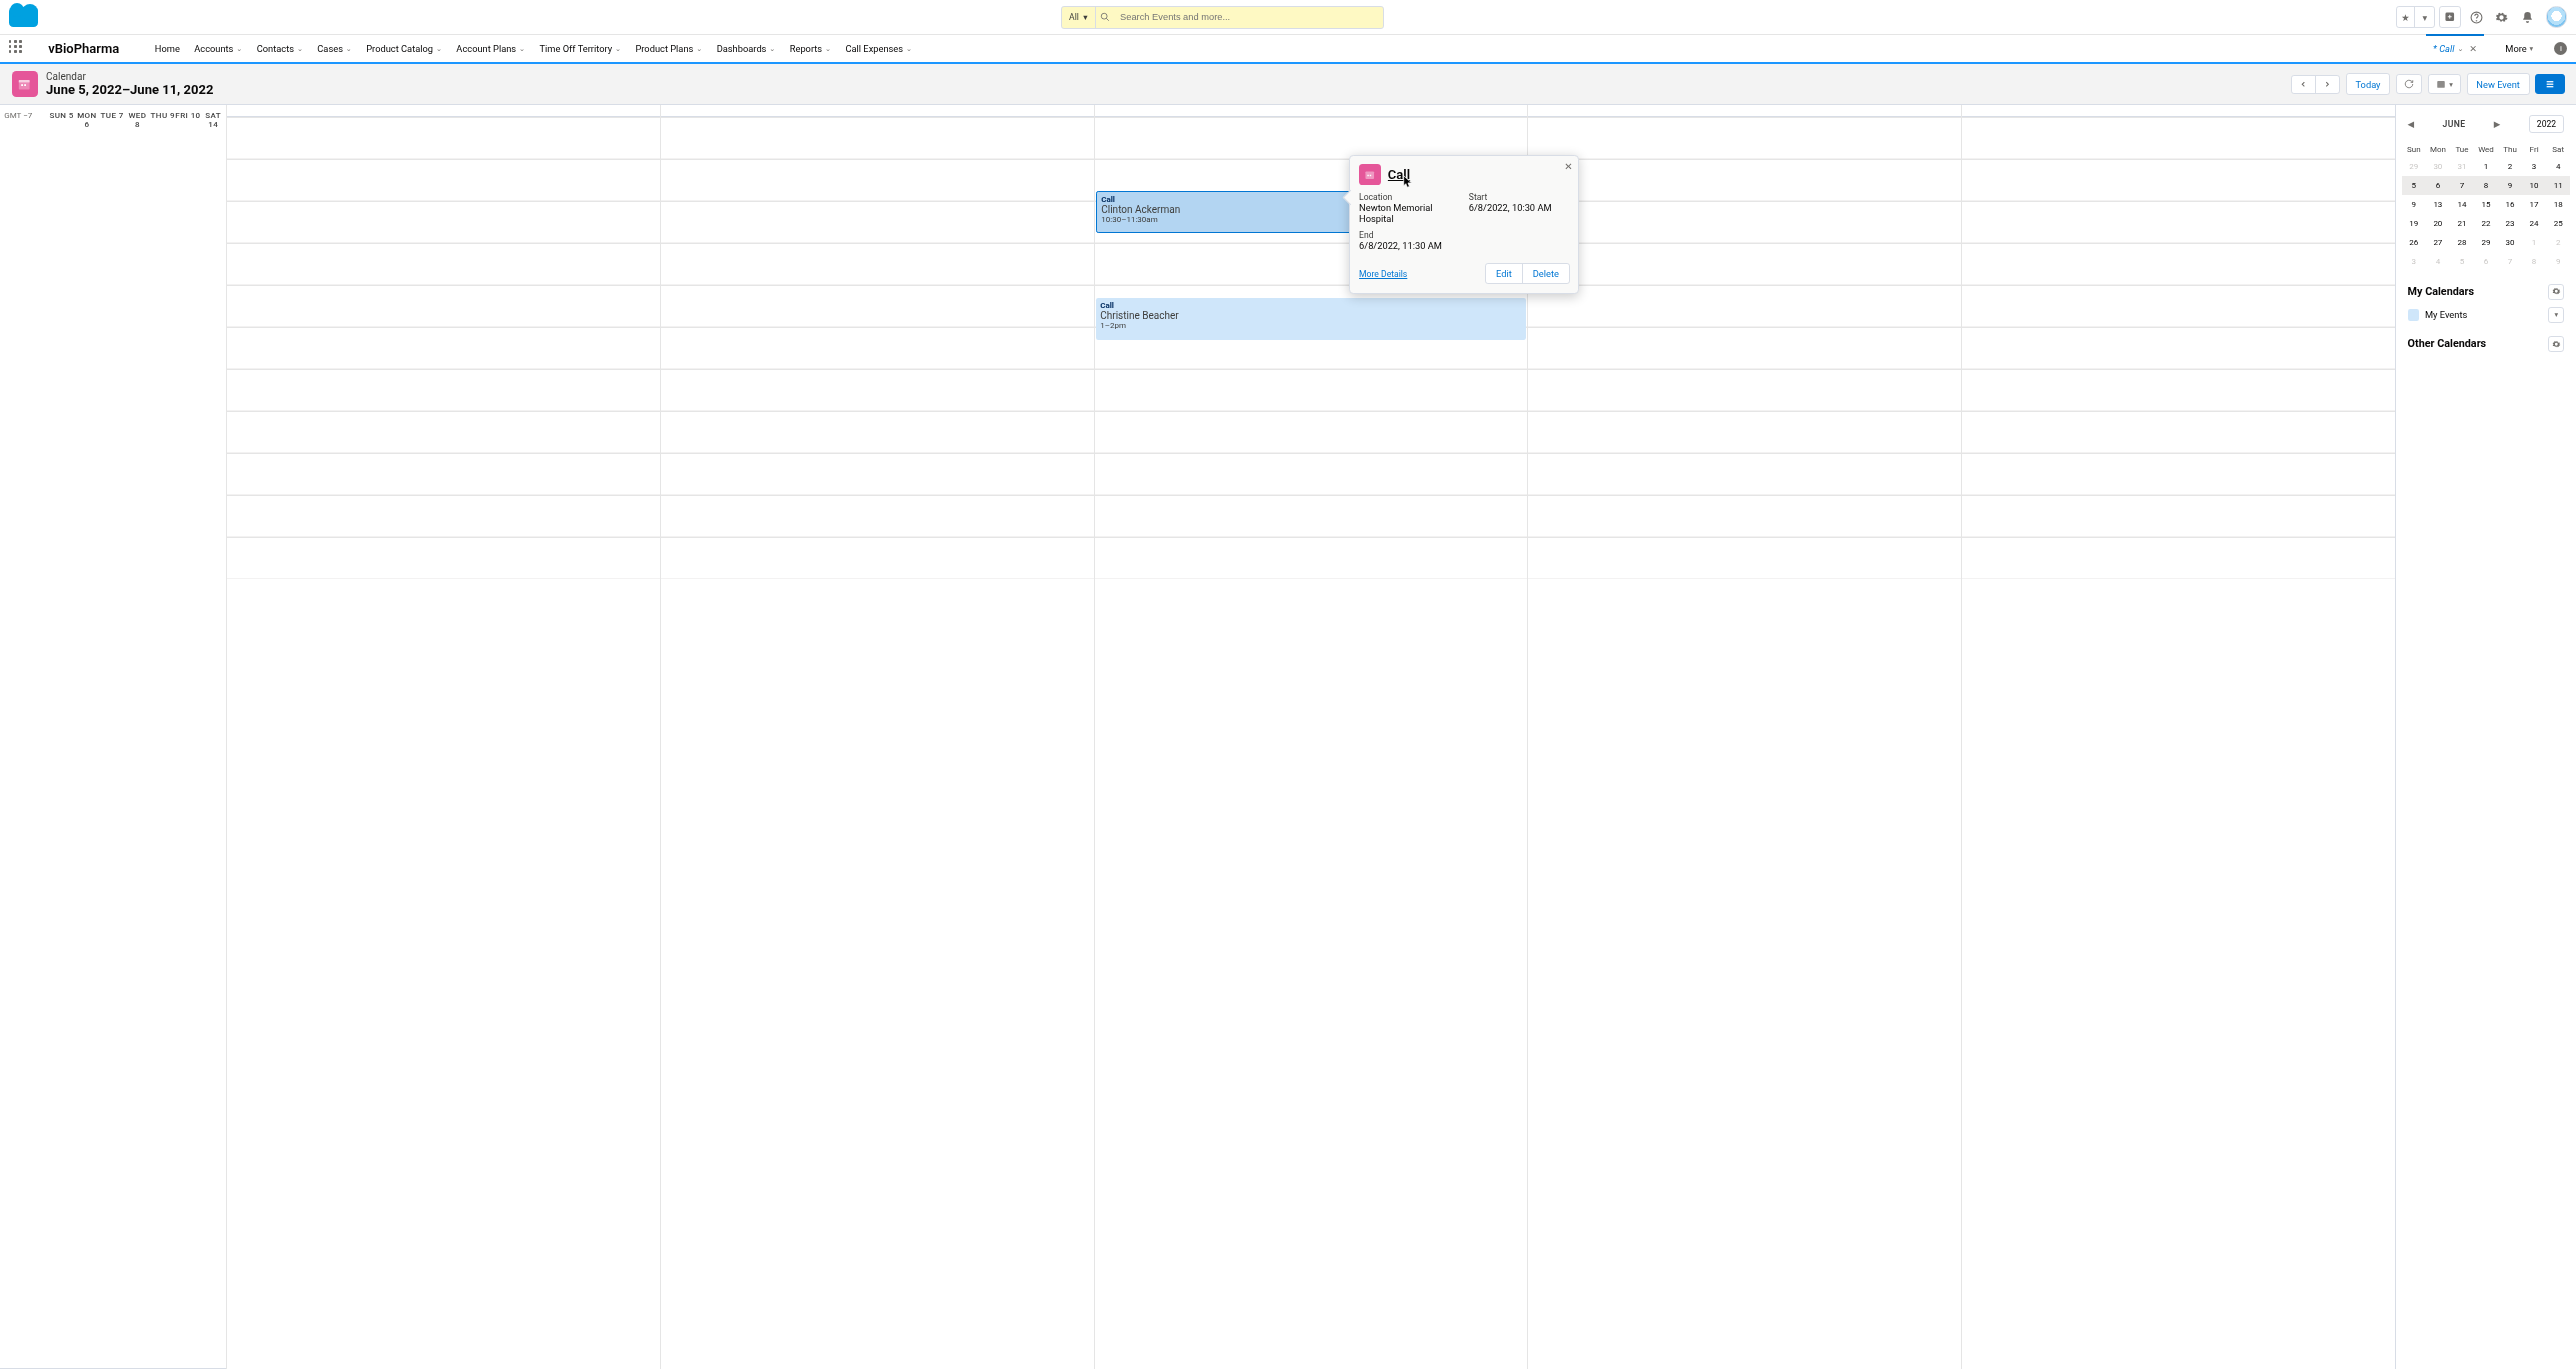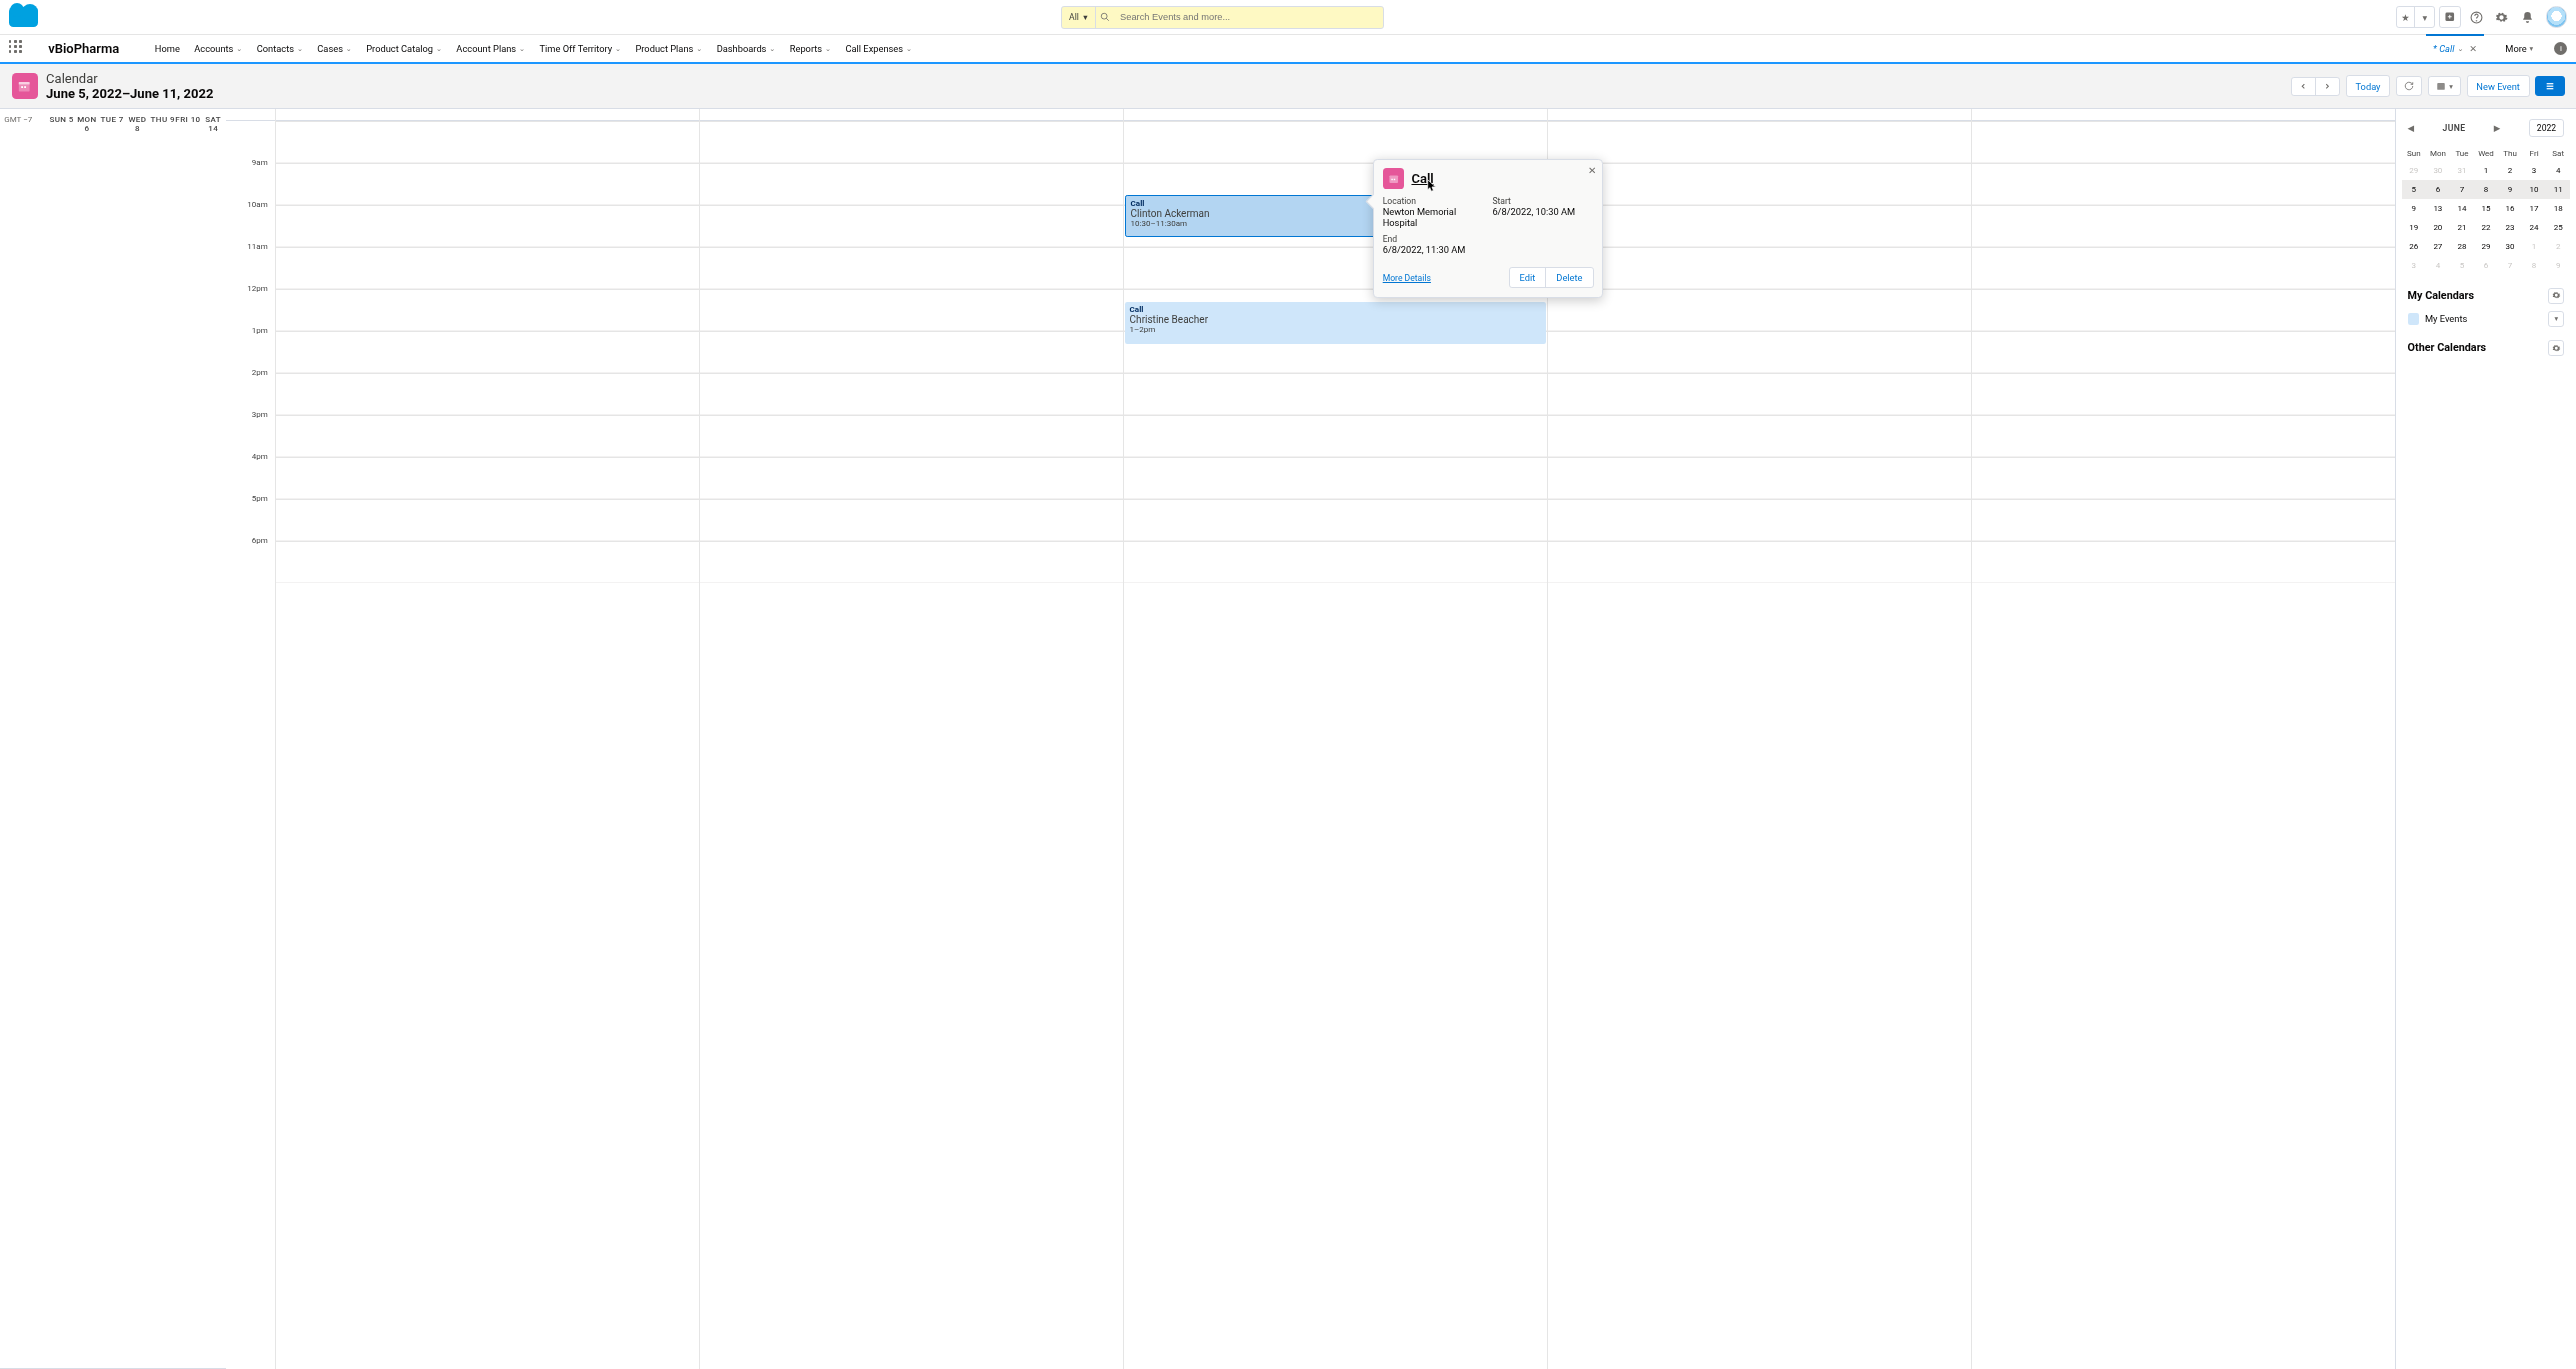--- a/index.html
+++ b/index.html
@@ -33,21 +33,21 @@
   .nav-items { display: flex; align-items: center; height: 100%; flex: 1; }
   .nav-item { display: flex; align-items: center; height: 100%; padding: 0 7.2px; cursor: pointer; font-size: 9.3px; color: #080707; gap: 2.9px; white-space: nowrap; }
   .nav-item.active { border-top: 2.2px solid #0176d3; margin-top: -2.2px; color: #0176d3; font-style: italic; }
   .nav-item .close-x { font-style: normal; color: #706e6b; margin-left: 2.9px; }
   .nav-chev { color: #706e6b; font-size: 7.2px; }
   .info-bubble { width: 13px; height: 13px; border-radius: 50%; background: #706e6b; color: #fff; font-size: 8px; display: flex; align-items: center; justify-content: center; margin-left: auto; cursor: pointer; }
 
   
   .page-header { display: flex; align-items: center; background: #f3f3f3; border-bottom: 0.7px solid #d8dde6; padding: 7.2px 11.5px; }
   .ph-icon { width: 26px; height: 26px; background: #e55699; border-radius: 4.3px; display: flex; align-items: center; justify-content: center; color: #fff; margin-right: 8.6px; }
-  .ph-text .ph-label { font-size: 13px; color: #3e3e3c; }
+  .ph-text .ph-label { font-size: 10px; color: #3e3e3c; }
   .ph-text .ph-title { font-size: 13px; font-weight: 700; }
   .ph-actions { margin-left: auto; display: flex; align-items: center; gap: 5.8px; }
   .btn-group { display: flex; border: 0.7px solid #d8dde6; border-radius: 2.9px; background: #fff; overflow: hidden; }
   .btn-group > div { padding: 4.3px 7.2px; display: flex; align-items: center; cursor: pointer; color: #706e6b; }
   .btn-group > div + div { border-left: 0.7px solid #d8dde6; }
   .btn { border: 0.7px solid #d8dde6; border-radius: 2.9px; background: #fff; padding: 4.3px 8.6px; cursor: pointer; font-size: 9.3px; }
   .btn.link { color: #0176d3; }
   .btn.primary { background: #0176d3; color: #fff; border-color: #0176d3; }
 
   
@@ -295,34 +295,20 @@
             <div class="cal-day-head">SUN 5</div>
             <div class="cal-day-head">MON 6</div>
             <div class="cal-day-head">TUE 7</div>
             <div class="cal-day-head">WED 8</div>
             <div class="cal-day-head">THU 9</div>
             <div class="cal-day-head">FRI 10</div>
             <div class="cal-day-head">SAT 14</div>
           </div>
       </div>
       <div class="cal-body" id="cal-body">
-        <div class="time-col" id="time-col">
-          <div class="allday"></div>
-        <div class="time-label"></div>
-            <div class="time-label">9am</div>
-            <div class="time-label">10am</div>
-            <div class="time-label">11am</div>
-            <div class="time-label">12pm</div>
-            <div class="time-label">1pm</div>
-            <div class="time-label">2pm</div>
-            <div class="time-label">3pm</div>
-            <div class="time-label">4pm</div>
-            <div class="time-label">5pm</div>
-            <div class="time-label">6pm</div>
-          </div>
         <div id="grid-cols" style="display:flex;flex:1;position:relative;">
 
         <div class="grid-col">
               <div class="allday"></div>
               <div class="hour-row"></div>
               <div class="hour-row"></div>
               <div class="hour-row"></div>
               <div class="hour-row"></div>
               <div class="hour-row"></div>
               <div class="hour-row"></div>

